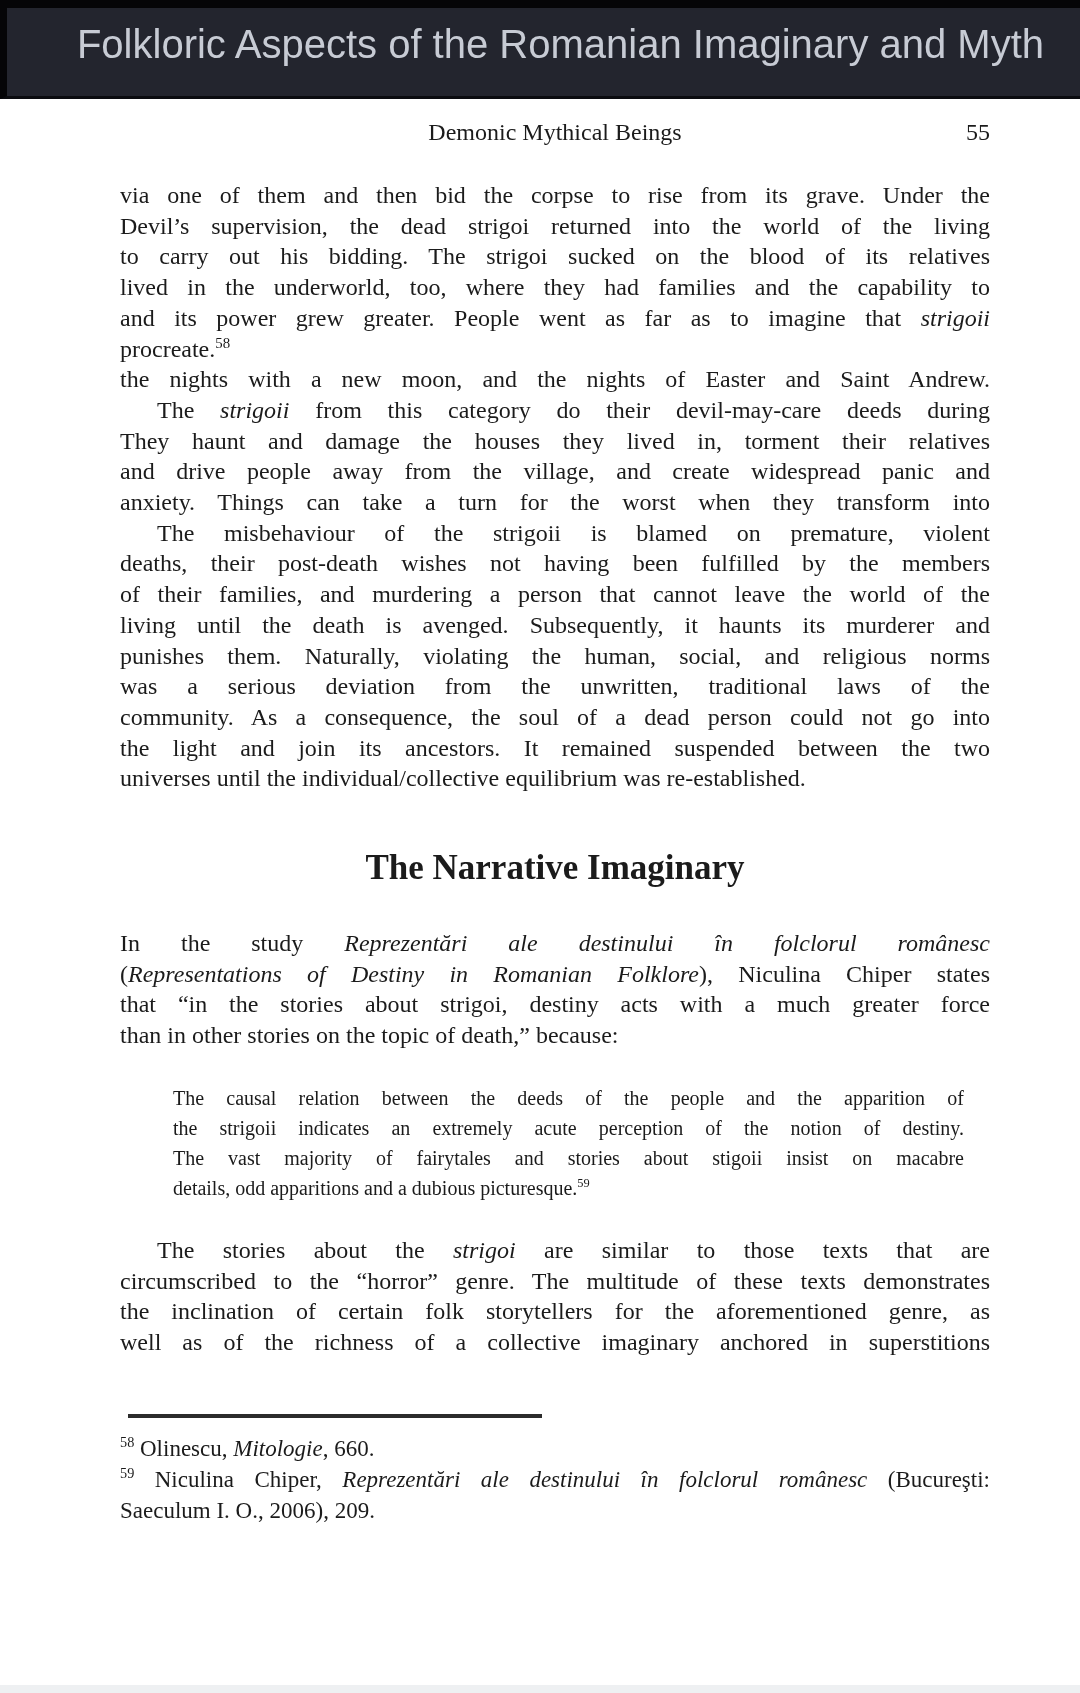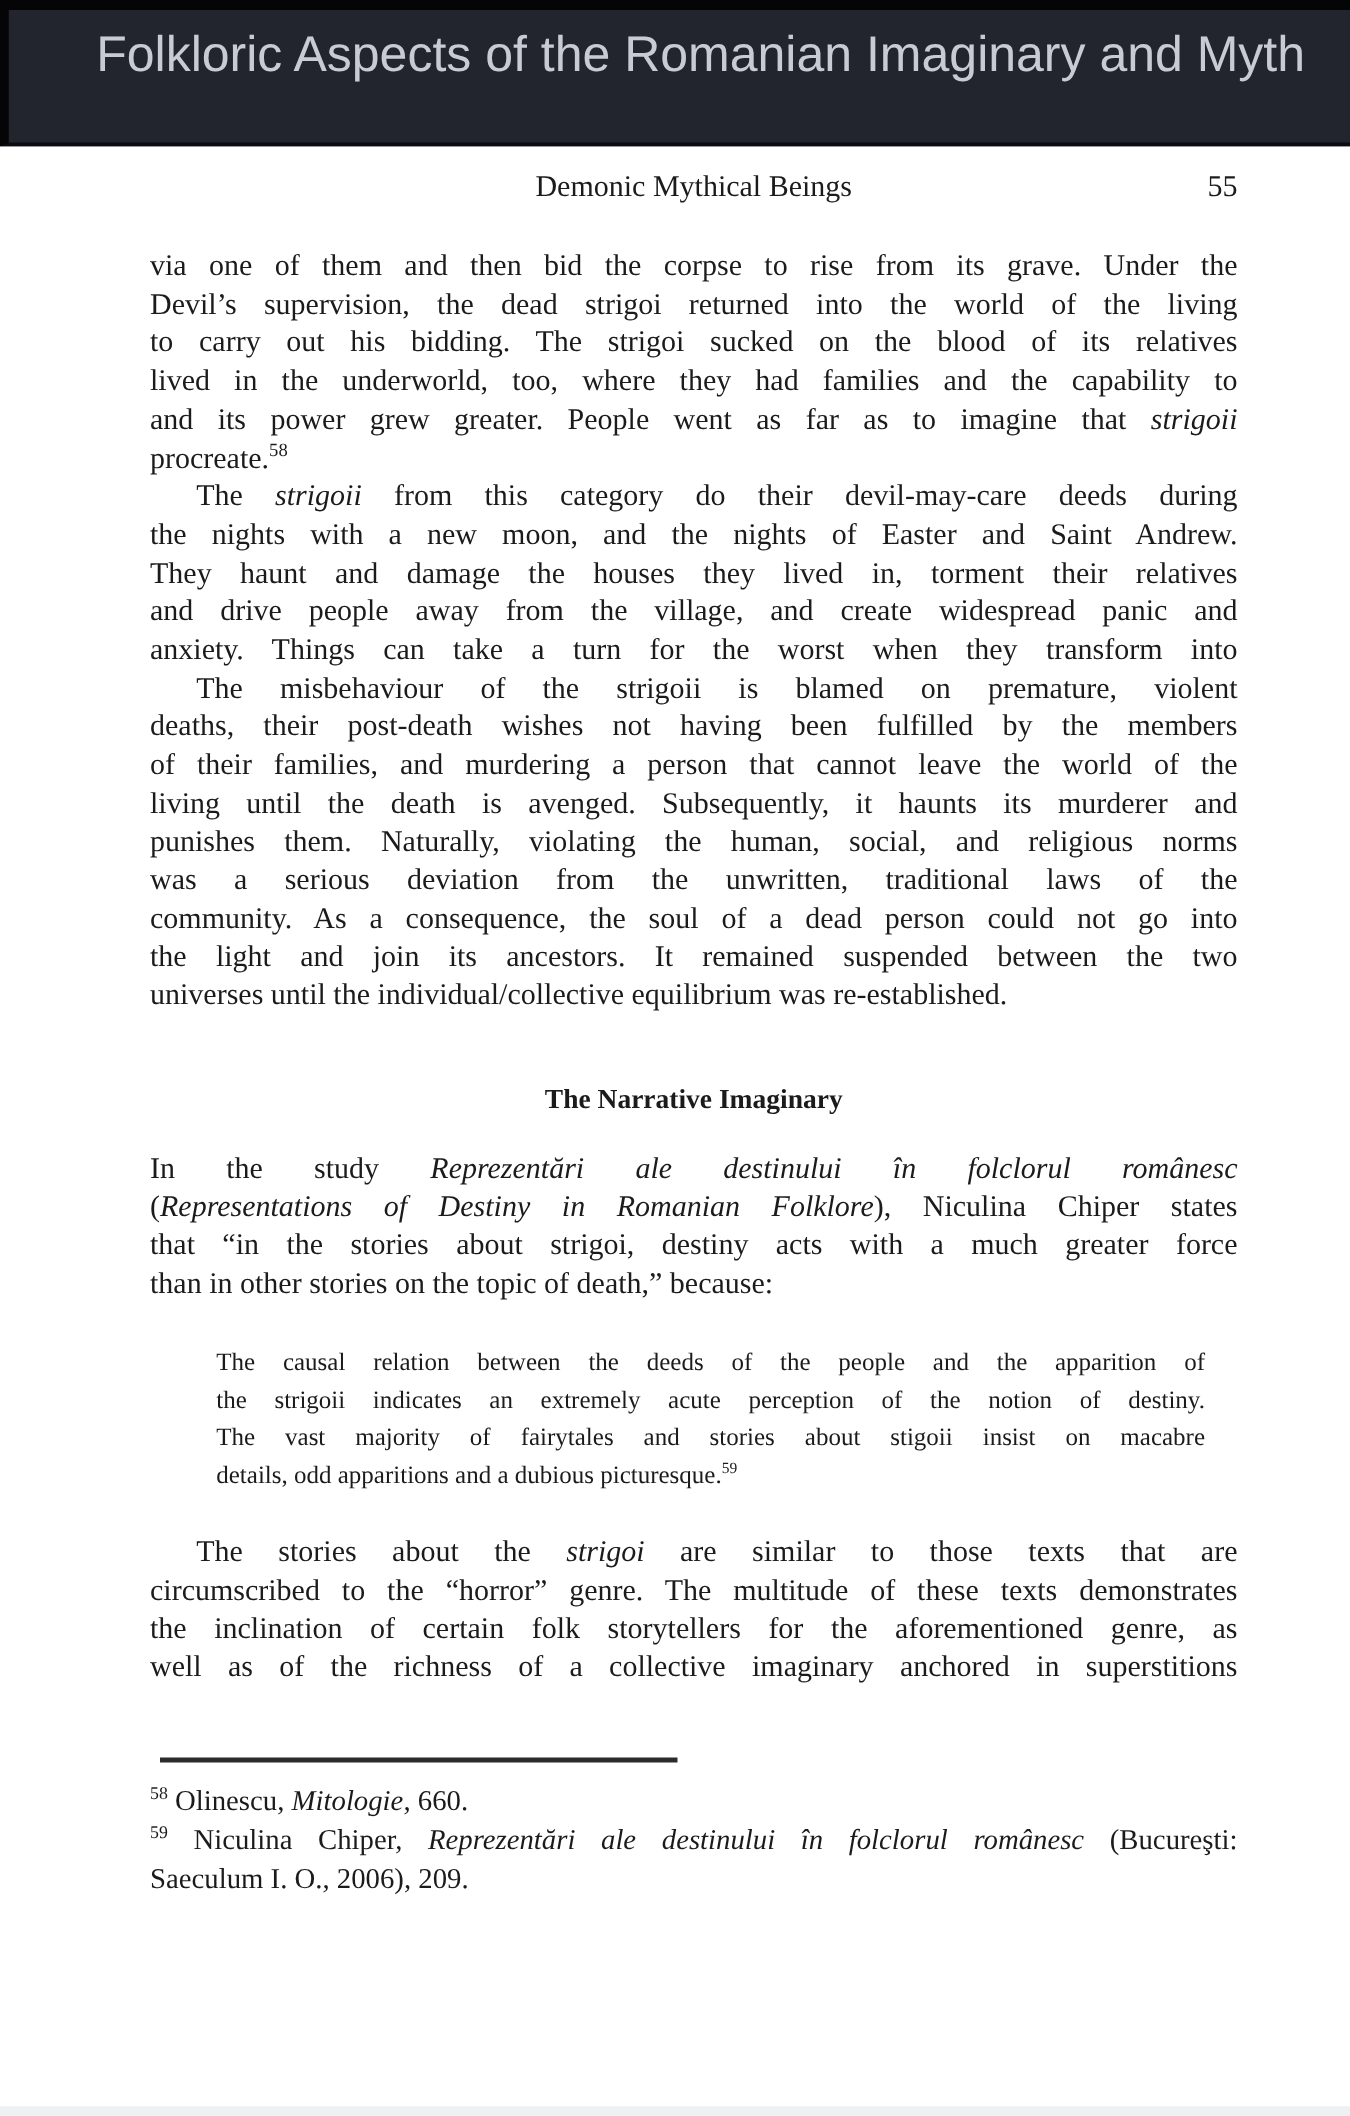--- a/index.html
+++ b/index.html
@@ -6,21 +6,21 @@
   .screen {
     position: relative;
     width: 1080px;
     height: 1693px;
     background: #ffffff;
     overflow: hidden;
   }
   
   .reader-header {
     box-sizing: border-box;
-    height: 117px;
+    height: 99px;
     background: #23252e;
     border-top: 8px solid #050507;
     border-left: 7px solid #050507;
     border-bottom: 3px solid #0b0c10;
     display: flex;
     justify-content: center;
     align-items: flex-start;
     padding-left: 34px;
   }
   .header-title {
@@ -52,24 +52,24 @@
     line-height: 30.7px;
     text-align: justify;
     text-align-last: justify;
   }
   .line.last { text-align-last: left; }
   .line.ind  { text-indent: 37px; }
   .i   { font-style: italic; }
   .sup { vertical-align: super; font-size: 0.62em; line-height: 0; }
 
   .section-heading {
-    font-size: 22px;
+    font-size: 35px;
     font-weight: bold;
     text-align: center;
-    margin: 54px 0 28px 0;
+    margin: 54px 0 40px 0;
   }
   .quote {
     margin: 32px 26px 32px 53px;
     font-size: 20px;
   }
   .quote .line { line-height: 30px; }
 
   .footnotes { margin-top: 56px; font-size: 23px; }
   .footnotes .line { line-height: 31px; }
   .fn-rule {
@@ -104,22 +104,22 @@
     <section>
         <div class="paragraph">
           <div class="line"><span>via one of them and then bid the corpse to rise from its grave. Under the</span></div>
           <div class="line"><span>Devil’s supervision, the dead strigoi returned into the world of the living</span></div>
           <div class="line"><span>to carry out his bidding. The strigoi sucked on the blood of its relatives</span></div>
           <div class="line"><span>lived in the underworld, too, where they had families and the capability to</span></div>
           <div class="line"><span>and its power grew greater. People went as far as to imagine that </span><span class="i">strigoii</span></div>
           <div class="line last"><span>procreate.</span><span class="sup">58</span></div>
         </div>
         <div class="paragraph">
+          <div class="line"><span>the nights with a new moon, and the nights of Easter and Saint Andrew.</span></div>
           <div class="line ind"><span>The </span><span class="i">strigoii</span><span> from this category do their devil-may-care deeds during</span></div>
-          <div class="line"><span>the nights with a new moon, and the nights of Easter and Saint Andrew.</span></div>
           <div class="line"><span>They haunt and damage the houses they lived in, torment their relatives</span></div>
           <div class="line"><span>and drive people away from the village, and create widespread panic and</span></div>
           <div class="line"><span>anxiety. Things can take a turn for the worst when they transform into</span></div>
         </div>
         <div class="paragraph">
           <div class="line ind"><span>The misbehaviour of the strigoii is blamed on premature, violent</span></div>
           <div class="line"><span>deaths, their post-death wishes not having been fulfilled by the members</span></div>
           <div class="line"><span>of their families, and murdering a person that cannot leave the world of the</span></div>
           <div class="line"><span>living until the death is avenged. Subsequently, it haunts its murderer and</span></div>
           <div class="line"><span>punishes them. Naturally, violating the human, social, and religious norms</span></div>

